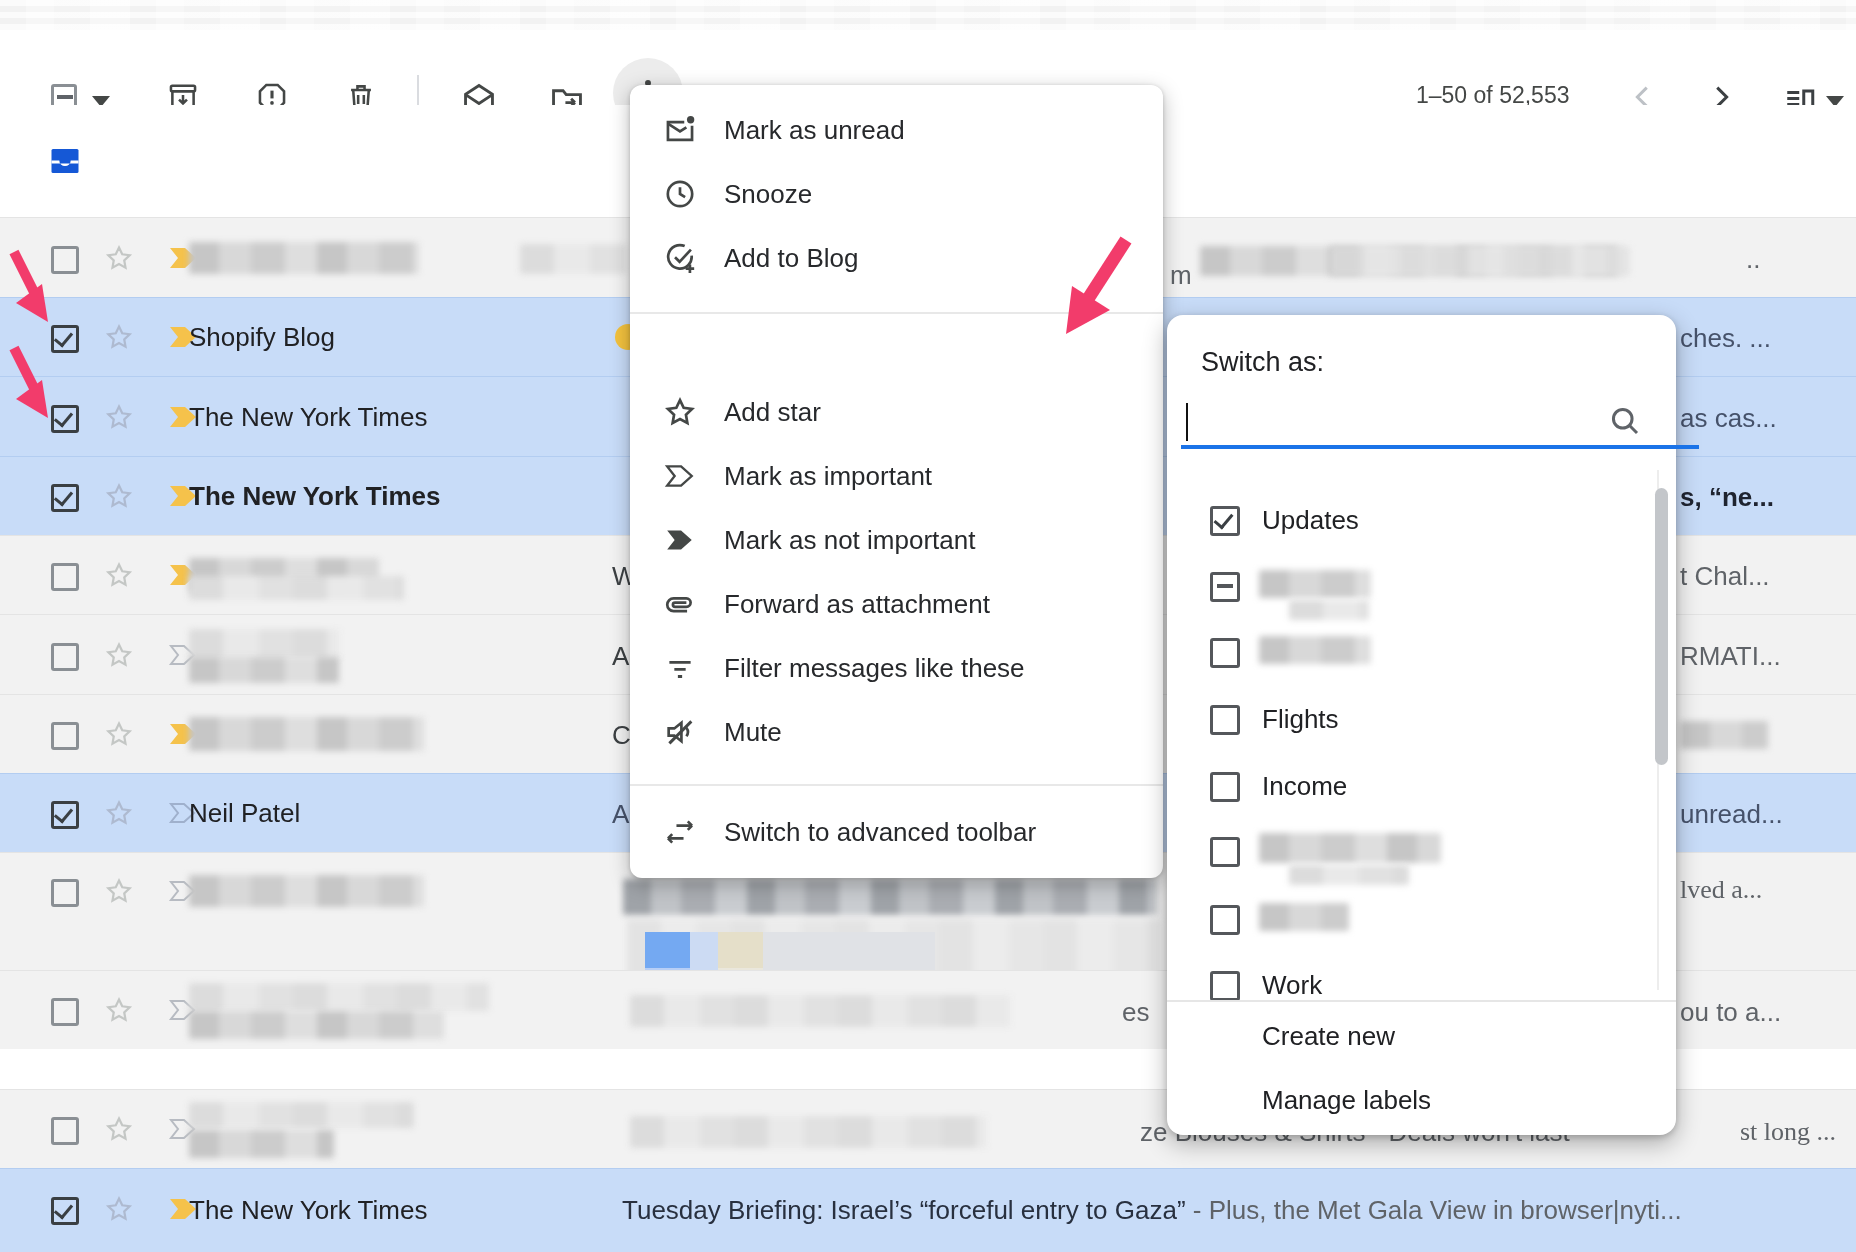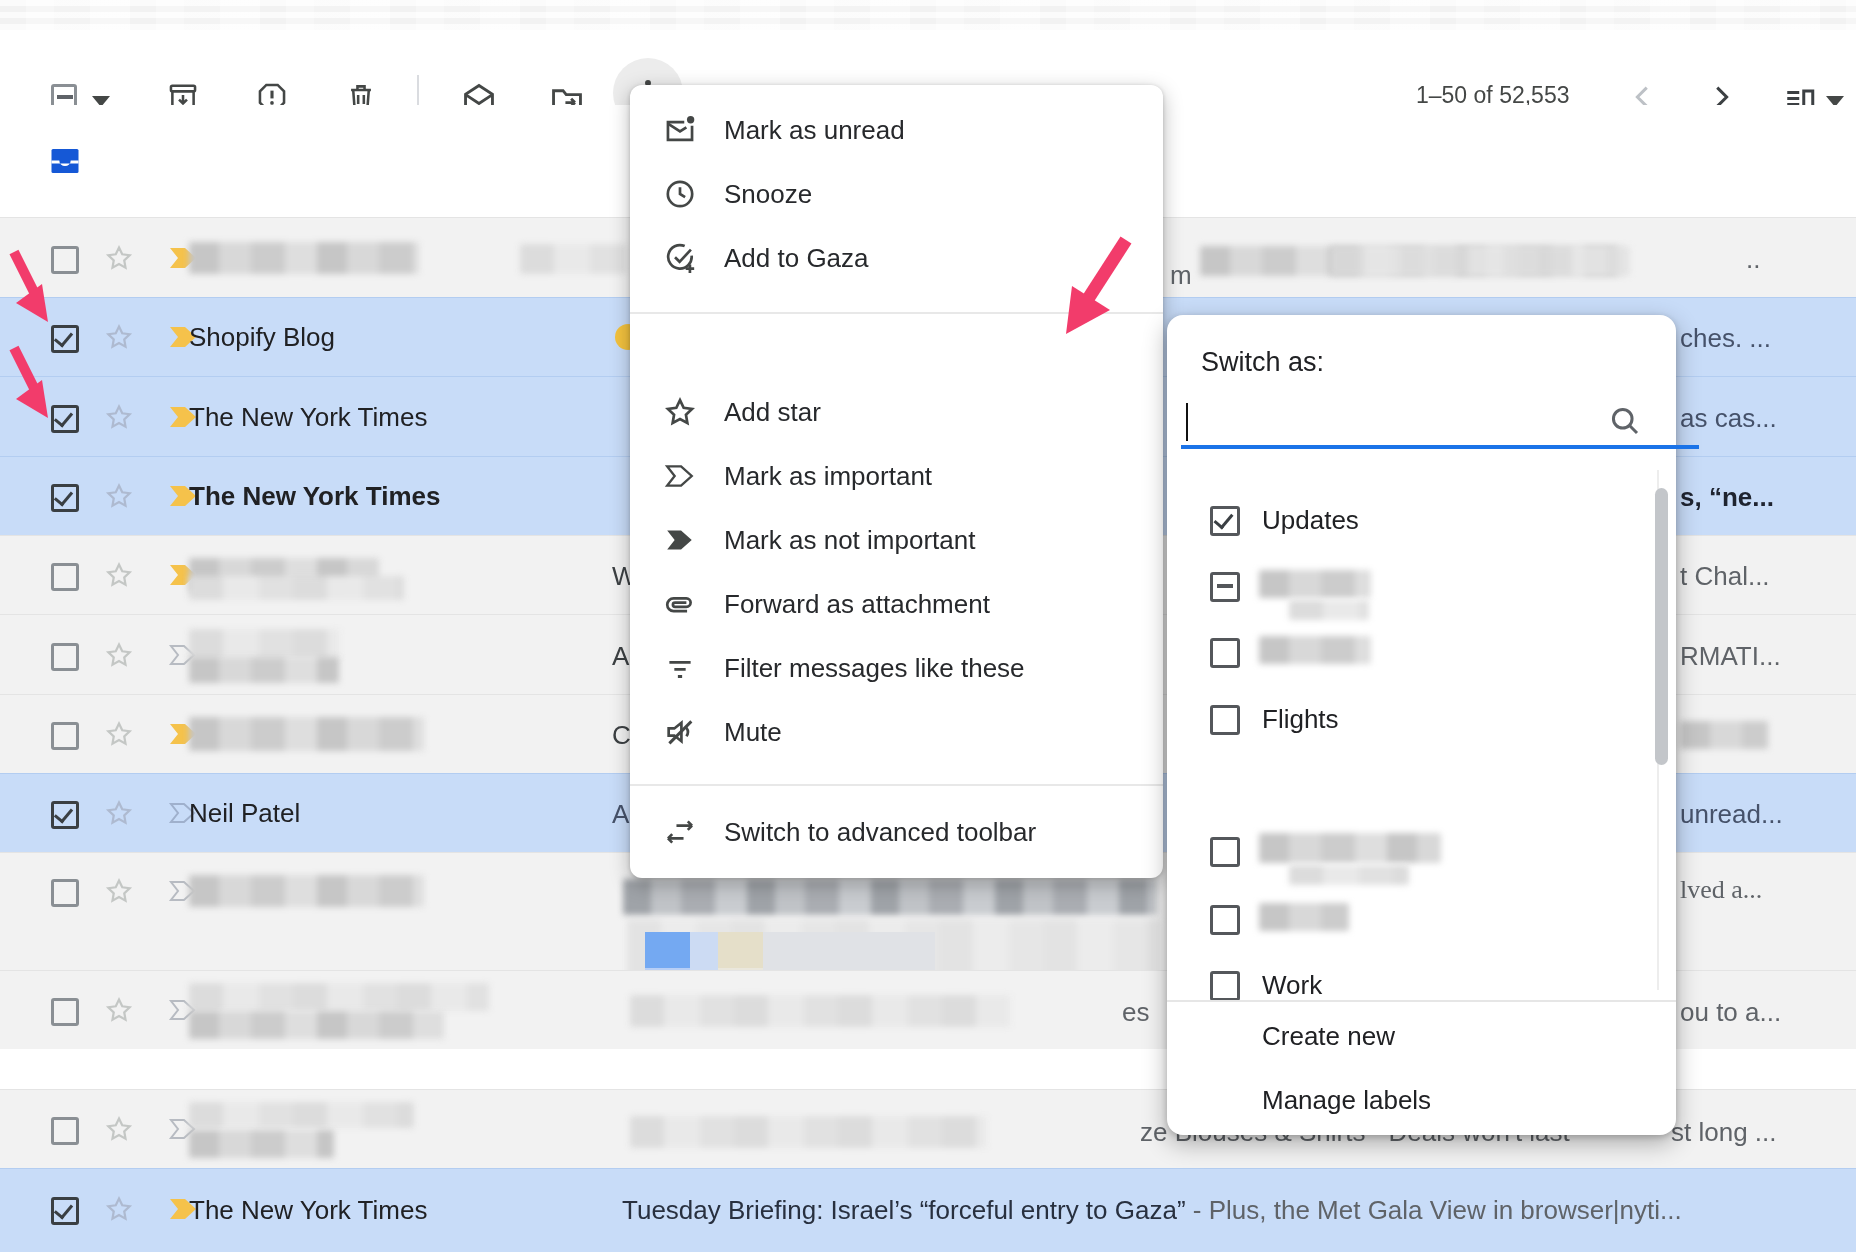--- a/index.html
+++ b/index.html
@@ -377,21 +377,21 @@
     </div>
     <div class="imp" style="top:27px;">
       <svg width="30" height="24" viewBox="0 0 30 24">
           <path fill="none" stroke="#b7bbc2" stroke-width="2" d="M3 3h13l10 9-10 9H3l7-9z"></path>
         </svg>
     </div>
     <div class="blur light" style="left:189px;top:12px;width:225px;height:26px;"></div>
     <div class="blur" style="left:189px;top:40px;width:145px;height:28px;"></div>
     <div class="blur light" style="left:630px;top:26px;width:356px;height:32px;"></div>
     <div class="frag" style="left:1140px;top:27px;">ze Blouses &amp; Shirts - Deals won't last</div>
-    <div class="frag" style="left:1671px;top:27px;">st long ...</div>
+    <div class="frag" style="left:1740px;top:27px;font-family:Liberation Serif, serif;">st long ...</div>
   </div>
 
   <div class="row blue" style="top:1168px;height:84px;">
     <div class="cb checked" style="top:28px;"></div>
     <div class="star" style="top:25px;">
       <svg width="30" height="30" viewBox="0 0 24 24" fill="none" stroke="#aebad0" stroke-width="1.8">
           <path d="M12 3.6l2.6 5.4 5.9.8-4.3 4.1 1 5.8-5.2-2.8-5.2 2.8 1-5.8L3.5 9.8l5.9-.8z"></path>
         </svg>
     </div>
     <div class="imp" style="top:28px;">
@@ -426,21 +426,21 @@
       <span class="mi-label">Snooze</span>
     </div>
     <div class="menu-item" style="top:141px;">
       <span class="mi-icon">
         <svg width="34" height="34" viewBox="0 0 24 24" fill="none" stroke="#444746" stroke-width="1.9">
           <path d="M20.2 10.3a8.3 8.3 0 1 1-4.9-6.7"></path>
             <path d="M8.5 11.5l3.2 3.2 8-8.6"></path>
             <path d="M19 16.5v6M16 19.5h6"></path>
         </svg>
       </span>
-      <span class="mi-label">Add to Gaza</span>
+      <span class="mi-label">Add to Blog</span>
     </div>
     <div class="menu-div" style="top:227px;"></div>
     <div class="menu-item" style="top:295px;">
       <span class="mi-icon">
         <svg width="34" height="34" viewBox="0 0 24 24" fill="none" stroke="#444746" stroke-width="1.9">
             <path d="M12 3.6l2.6 5.4 5.9.8-4.3 4.1 1 5.8-5.2-2.8-5.2 2.8 1-5.8L3.5 9.8l5.9-.8z"></path>
           </svg>
       </span>
       <span class="mi-label">Add star</span>
     </div>
@@ -518,20 +518,24 @@
       <div class="blur" style="left:92px;top:14px;width:112px;height:28px;"></div>
       <div class="blur light" style="left:122px;top:44px;width:80px;height:20px;"></div>
     </div>
     <div class="lbl-row" style="top:307px;">
       <div class="lbl-cb"></div>
       <div class="blur" style="left:92px;top:14px;width:112px;height:28px;"></div>
     </div>
     <div class="lbl-row" style="top:374px;">
       <div class="lbl-cb"></div>
       <div class="lbl-name">Flights</div>
+    </div>
+    <div class="lbl-row" style="top:441px;">
+      <div class="lbl-cb"></div>
+      <div class="lbl-name">Income</div>
     </div>
     <div class="lbl-row" style="top:506px;">
       <div class="lbl-cb"></div>
       <div class="blur" style="left:92px;top:12px;width:182px;height:30px;"></div>
       <div class="blur light" style="left:122px;top:44px;width:120px;height:20px;"></div>
     </div>
     <div class="lbl-row" style="top:574px;">
       <div class="lbl-cb"></div>
       <div class="blur" style="left:92px;top:14px;width:90px;height:28px;"></div>
     </div>

